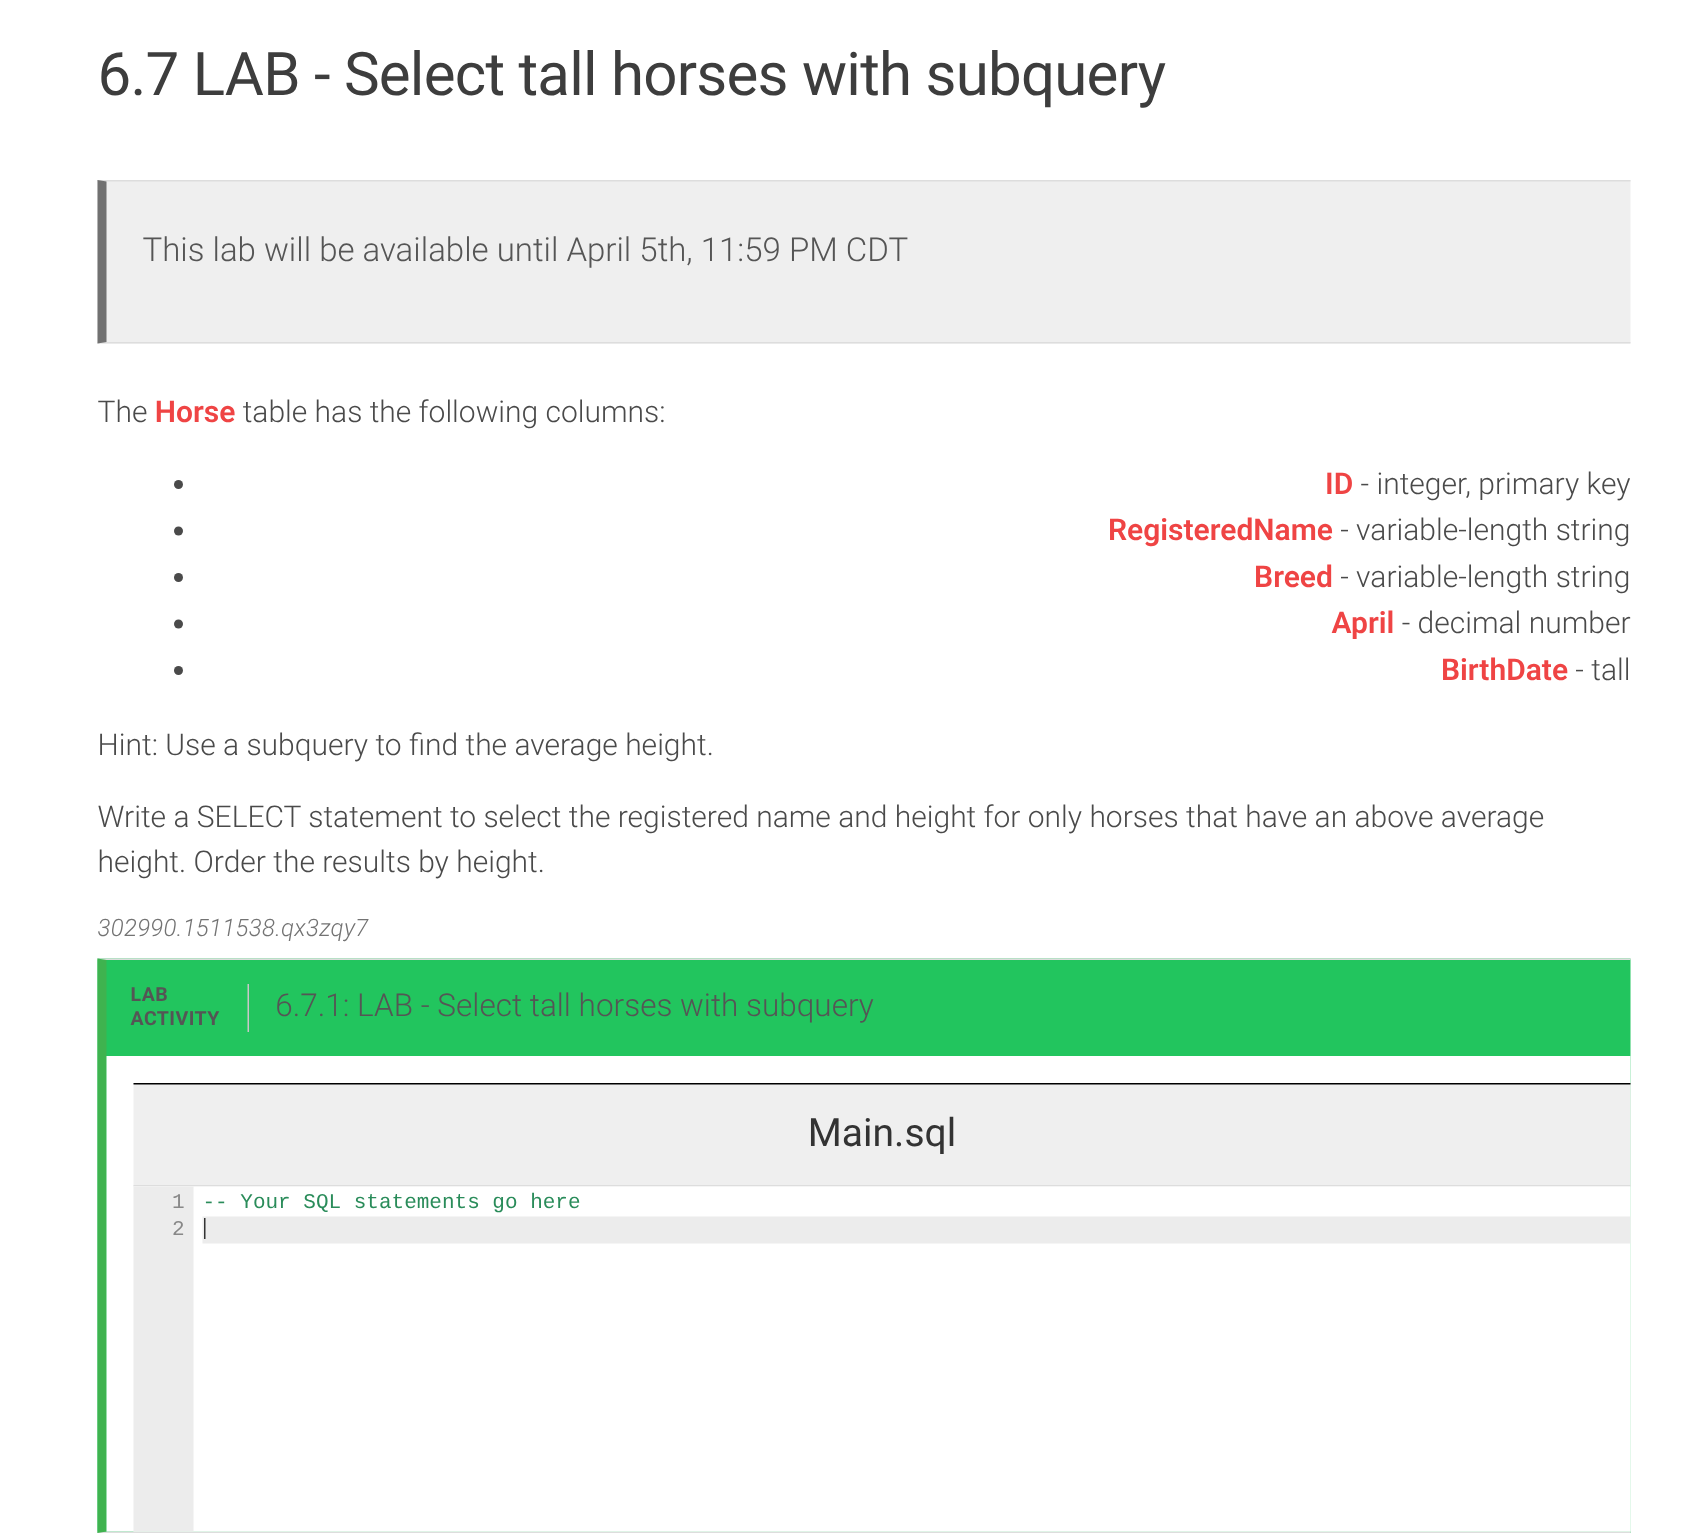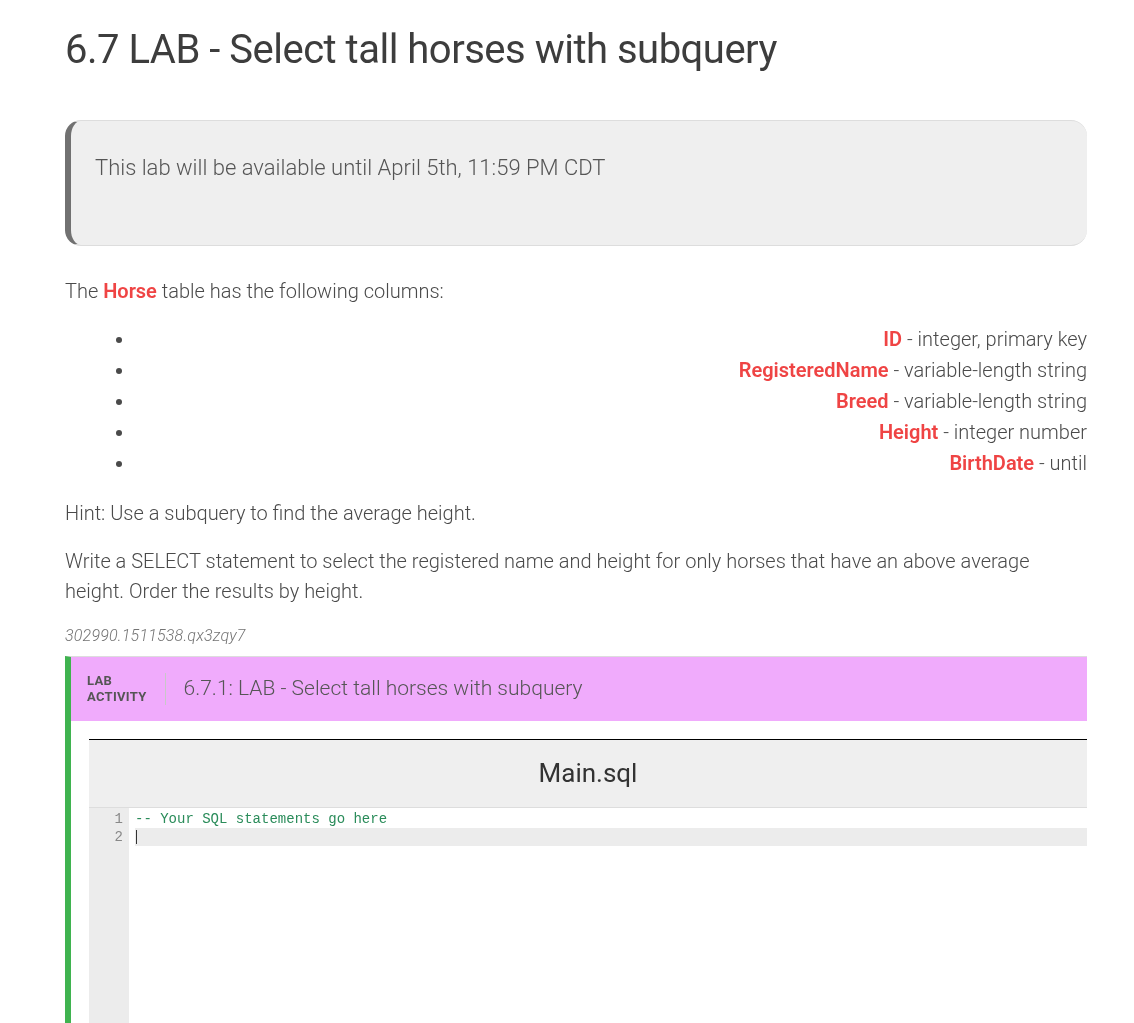--- a/index.html
+++ b/index.html
@@ -22,26 +22,25 @@
     font-weight: 400;
     color: #3d3d3d;
     margin: 0 0 40px 0;
     letter-spacing: -0.5px;
   }
   .notice {
     background: #efefef;
     border-left: 6px solid #717171;
     border-top: 1px solid #ddd;
     border-bottom: 1px solid #ddd;
-    padding: 30px 24px 61px 24px;
+    padding: 30px 24px 44px 24px;
     margin-bottom: 30px;
     font-size: 22px;
     color: #555;
     font-weight: 300;
-    border-radius: 16px;
   }
   p.intro {
     margin: 18px 0;
     color: #4a4a4a;
   }
   p.intro strong, ul.cols strong {
     font-weight: 600;
     color: #ef4444;
   }
   ul.cols {
@@ -58,21 +57,21 @@
   }
   .small-id {
     font-size: 16px;
     color: #737373;
     margin: 14px 0 8px 0;
     letter-spacing: 0.2px;
     font-style: italic;
   }
   .lab-box {
     border-left: 6px solid #3fb34f;
-    background: #f0abfc;
+    background: #22c55e;
     border-top: 1px solid #ddd;
     border-bottom: 1px solid #ddd;
   }
   .lab-header {
     display: flex;
     align-items: center;
     padding: 0 16px;
     min-height: 64px;
   }
   .lab-label {
@@ -155,22 +154,22 @@
   <div class="notice">This lab will be available until April 5th, 11:59 PM CDT</div>
 
   <p class="intro">
     <span>The </span><strong>Horse</strong><span> table has the following columns:</span>
   </p>
 
   <ul class="cols">
     <li><strong>ID</strong><span> - integer, primary key</span></li>
     <li><strong>RegisteredName</strong><span> - variable-length string</span></li>
     <li><strong>Breed</strong><span> - variable-length string</span></li>
-    <li><strong>Height</strong><span> - integer number</span></li>
-    <li><strong>BirthDate</strong><span> - until</span></li>
+    <li><strong>April</strong><span> - decimal number</span></li>
+    <li><strong>BirthDate</strong><span> - tall</span></li>
   </ul>
 
   <p class="instr">Hint: Use a subquery to find the average height.</p>
 
   <p class="instr">Write a SELECT statement to select the registered name and height for only horses that have an above average height. Order the results by height.</p>
 
   <div class="small-id">302990.1511538.qx3zqy7</div>
 
   <div class="lab-box">
     <div class="lab-header">

